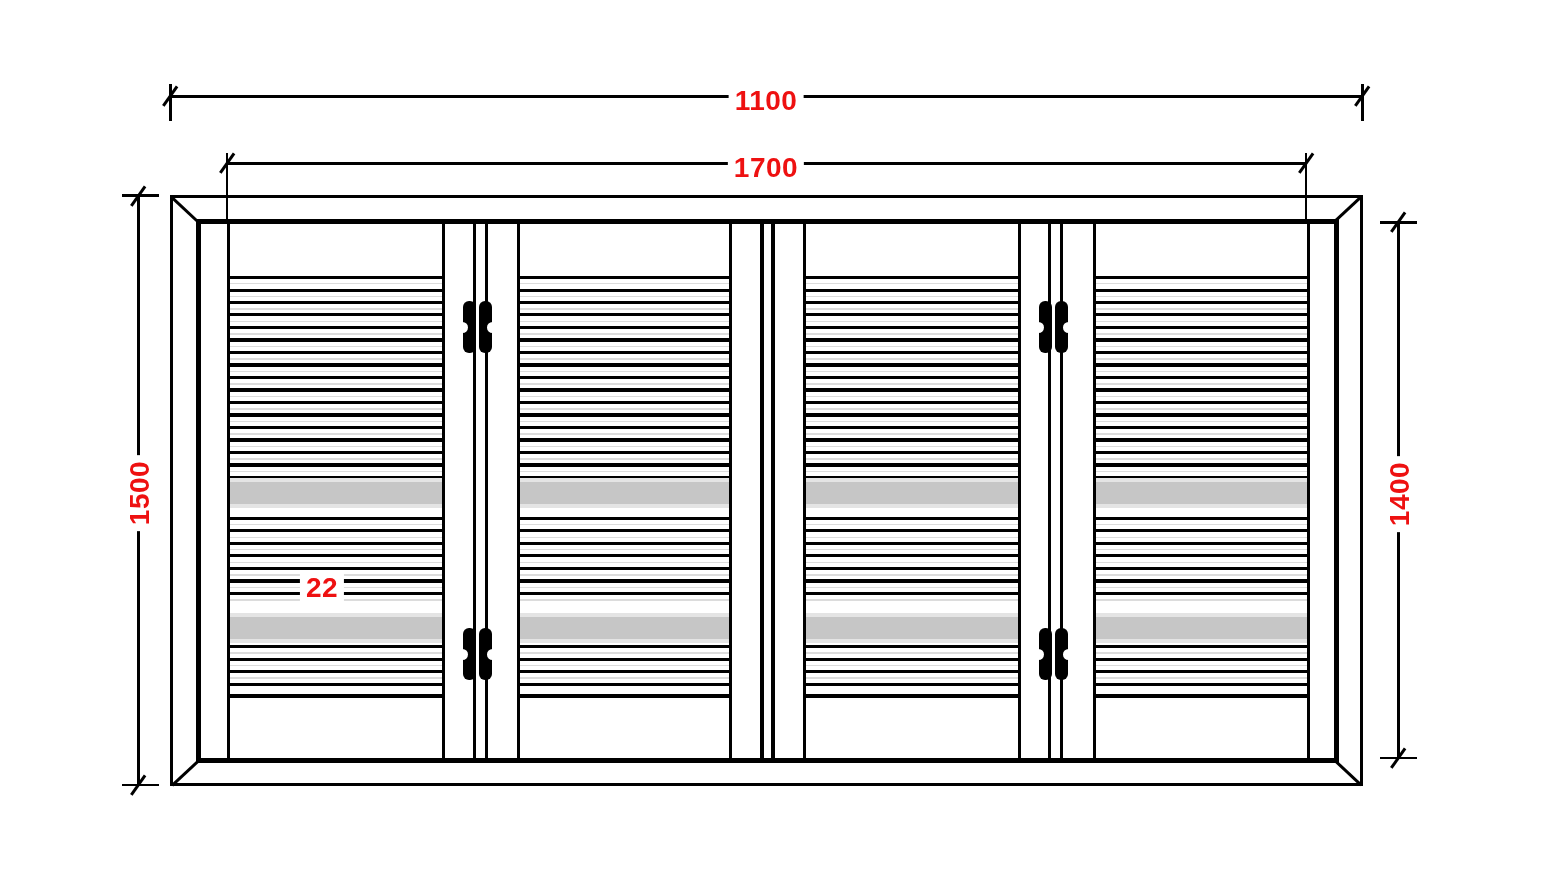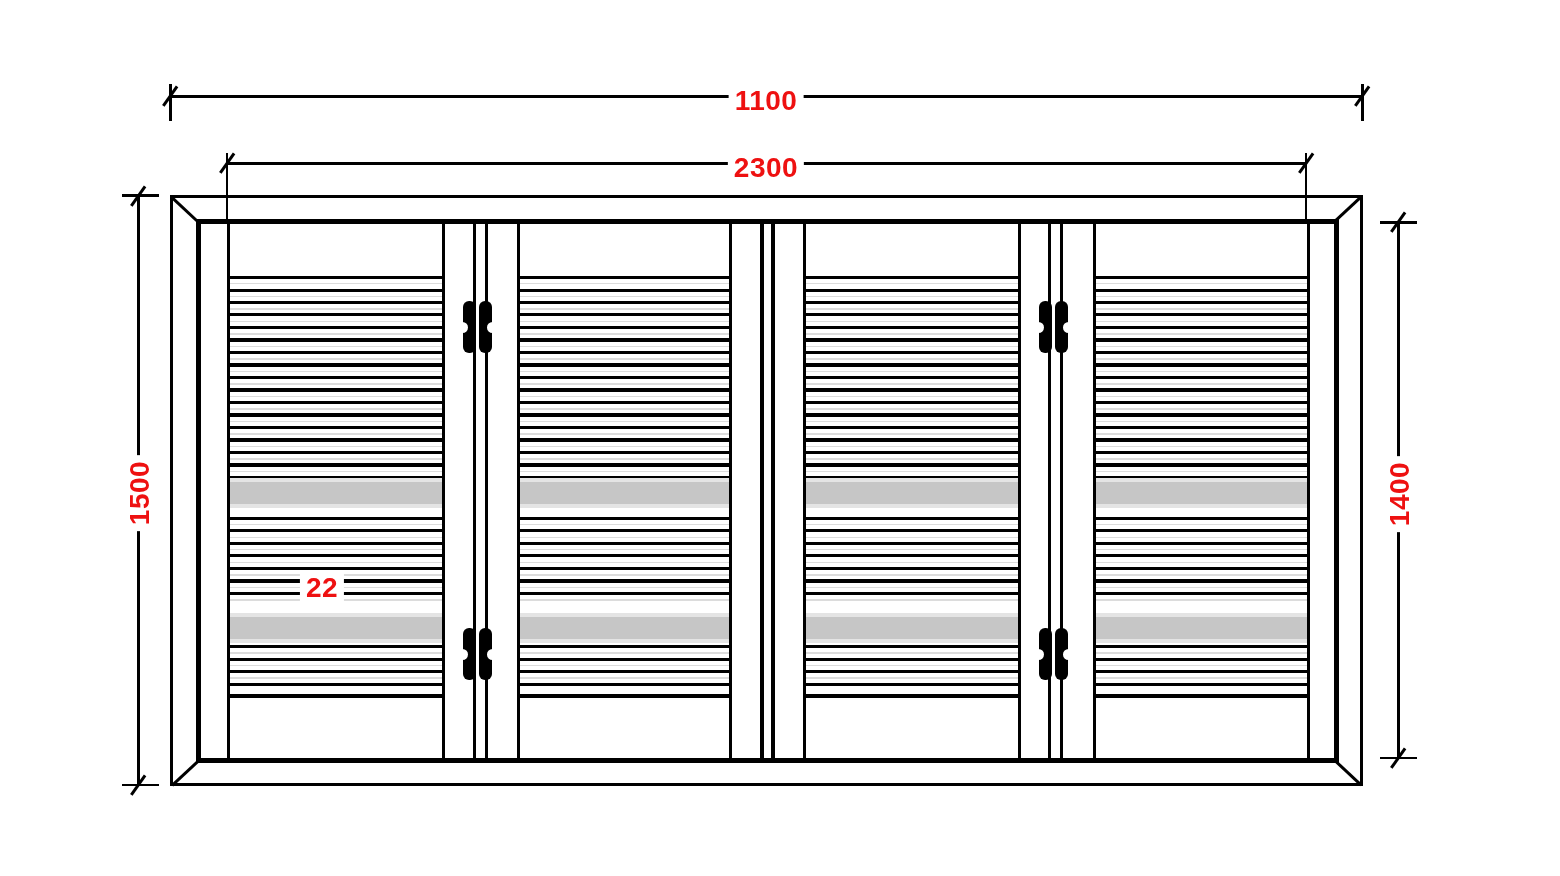--- a/index.html
+++ b/index.html
@@ -74,21 +74,21 @@
     <div class="tick" style="left:1362px;top:96px"></div>
     <span class="dim-label" style="left:766px;top:101px">1100</span>
   </div>
 
   <div>
     <div class="hline" style="left:227px;top:162px;width:1080px"></div>
     <div class="vext" style="left:226px;top:153px"></div>
     <div class="vext" style="left:1305px;top:153px"></div>
     <div class="tick" style="left:227px;top:163px"></div>
     <div class="tick" style="left:1306px;top:163px"></div>
-    <span class="dim-label" style="left:766px;top:168px">2300</span>
+    <span class="dim-label" style="left:766px;top:168px">1700</span>
   </div>
 
   <div>
     <div class="dimv" style="left:137px;top:195px;height:590px"></div>
     <div class="hbar" style="left:122px;top:194px"></div>
     <div class="hbar" style="left:122px;top:783.5px"></div>
     <div class="tick" style="left:138px;top:195.5px"></div>
     <div class="tick" style="left:138px;top:784.5px"></div>
     <span class="dim-label vert" style="left:140px;top:493px">1500</span>
   </div>

